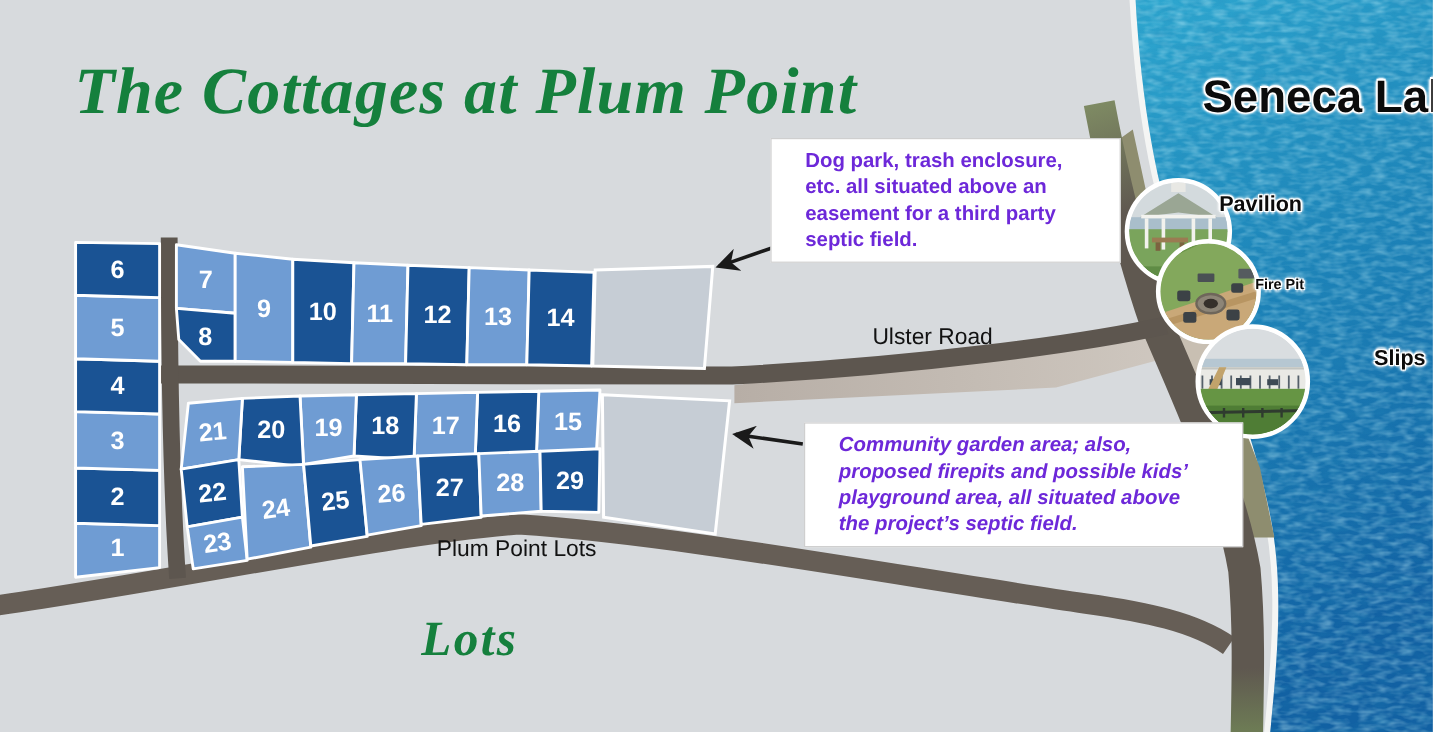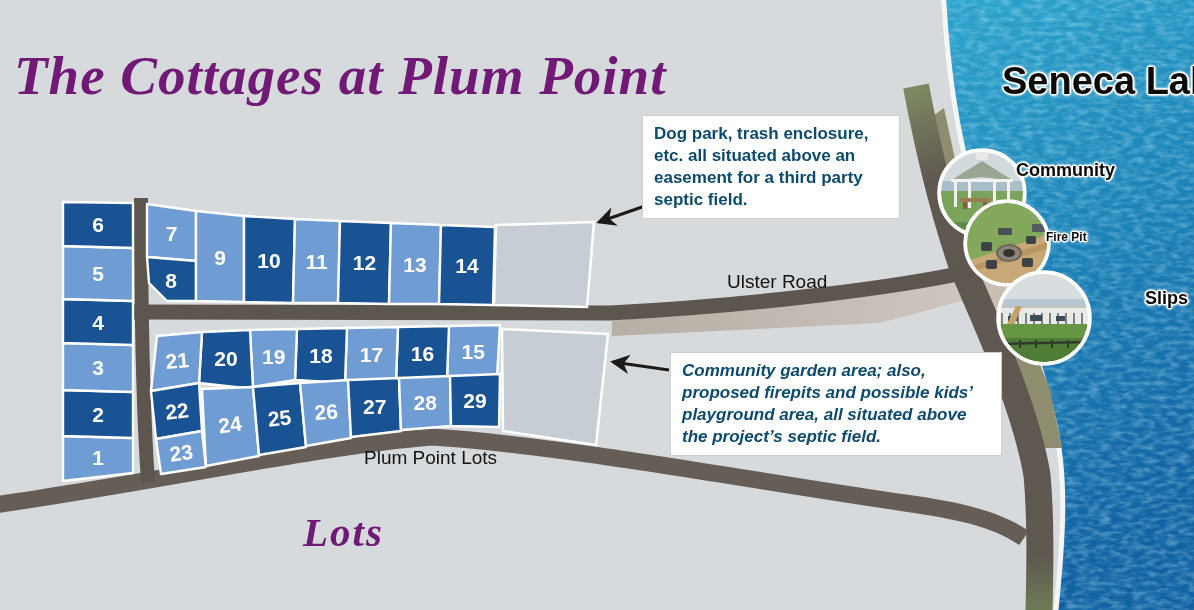--- a/index.html
+++ b/index.html
@@ -1,36 +1,36 @@
 <!DOCTYPE html>
 <html><head>
 <meta charset="utf-8">
 <style>
   html,body{margin:0;padding:0;}
   body{width:1194px;height:610px;position:relative;overflow:hidden;
        font-family:"Liberation Sans",sans-serif;background:#d7dadd;}
   #map-svg{position:absolute;left:0;top:0;width:1194px;height:610px;}
   .overlay{position:absolute;white-space:nowrap;}
   .title{font-family:"Liberation Serif",serif;font-style:italic;font-weight:700;
-         color:#701a75;}
+         color:#15803d;margin-left:48px;}
   #main-title{left:14px;top:44px;font-size:55px;letter-spacing:1px;}
   #lots-word{left:303px;top:508px;font-size:41px;letter-spacing:2px;}
   .road-label{font-weight:400;color:#121212;font-size:19px;}
   #ulster-label{left:727px;top:271px;}
   #plum-label{left:364px;top:447px;}
   .halo{font-weight:700;color:#0b0b0b;
         text-shadow:-2px 0 2px #fff,2px 0 2px #fff,0 -2px 2px #fff,0 2px 2px #fff,
                     -1px -1px 0 #fff,1px 1px 0 #fff,1px -1px 0 #fff,-1px 1px 0 #fff;}
   #lake-label{left:1002px;top:60px;font-size:38px;}
   #pavilion-label{left:1016px;top:160px;font-size:18px;}
   #firepit-label{left:1046px;top:230px;font-size:12px;}
   #slips-label{left:1100px;top:288px;font-size:18px;margin-left:45px;}
   .callout{position:absolute;background:#ffffff;border:1px solid #cfcfcf;
-           color:#0c4a6e;font-weight:700;font-size:17px;line-height:1.3;
-           padding:7px 11px;white-space:normal;}
+           color:#6d28d9;font-weight:700;font-size:17px;line-height:1.3;
+           padding:7px 28px;white-space:normal;}
   #callout-dog-park{left:642px;top:115px;width:234px;}
   #callout-garden{left:670px;top:352px;width:308px;font-style:italic;}
   .lot-num{font-weight:700;fill:#ffffff;font-family:"Liberation Sans",sans-serif;
            font-size:21px;text-anchor:middle;pointer-events:none;}
   .parcel{fill:#c6cdd5;stroke:#ffffff;stroke-width:2.5;}
 </style>
 </head>
 <body>
 
 <svg id="map-svg" viewBox="0 0 1194 610" xmlns="http://www.w3.org/2000/svg">
@@ -241,19 +241,19 @@
       <line x1="1052" y1="340" x2="1052" y2="348" stroke="#2f3b2f" stroke-width="2"></line>
       <line x1="1068" y1="340" x2="1068" y2="348" stroke="#2f3b2f" stroke-width="2"></line>
     </g>
     <circle cx="1044" cy="318" r="46" fill="none" stroke="#ffffff" stroke-width="3.5"></circle>
   </g>
 </svg>
 
 <div class="overlay title" id="main-title">The Cottages at Plum Point</div>
 <div class="overlay title" id="lots-word">Lots</div>
 <div class="overlay halo" id="lake-label">Seneca Lake</div>
-<div class="overlay halo" id="pavilion-label">Community</div>
+<div class="overlay halo" id="pavilion-label">Pavilion</div>
 <div class="overlay halo" id="firepit-label">Fire Pit</div>
 <div class="overlay halo" id="slips-label">Slips</div>
 <div class="overlay road-label" id="ulster-label">Ulster Road</div>
 <div class="overlay road-label" id="plum-label">Plum Point Lots</div>
 <div class="callout" id="callout-dog-park">Dog park, trash enclosure, etc. all situated above an easement for a third party septic field.</div>
 <div class="callout" id="callout-garden">Community garden area; also, proposed firepits and possible kids’ playground area, all situated above the project’s septic field.</div>
 
 </body></html>

